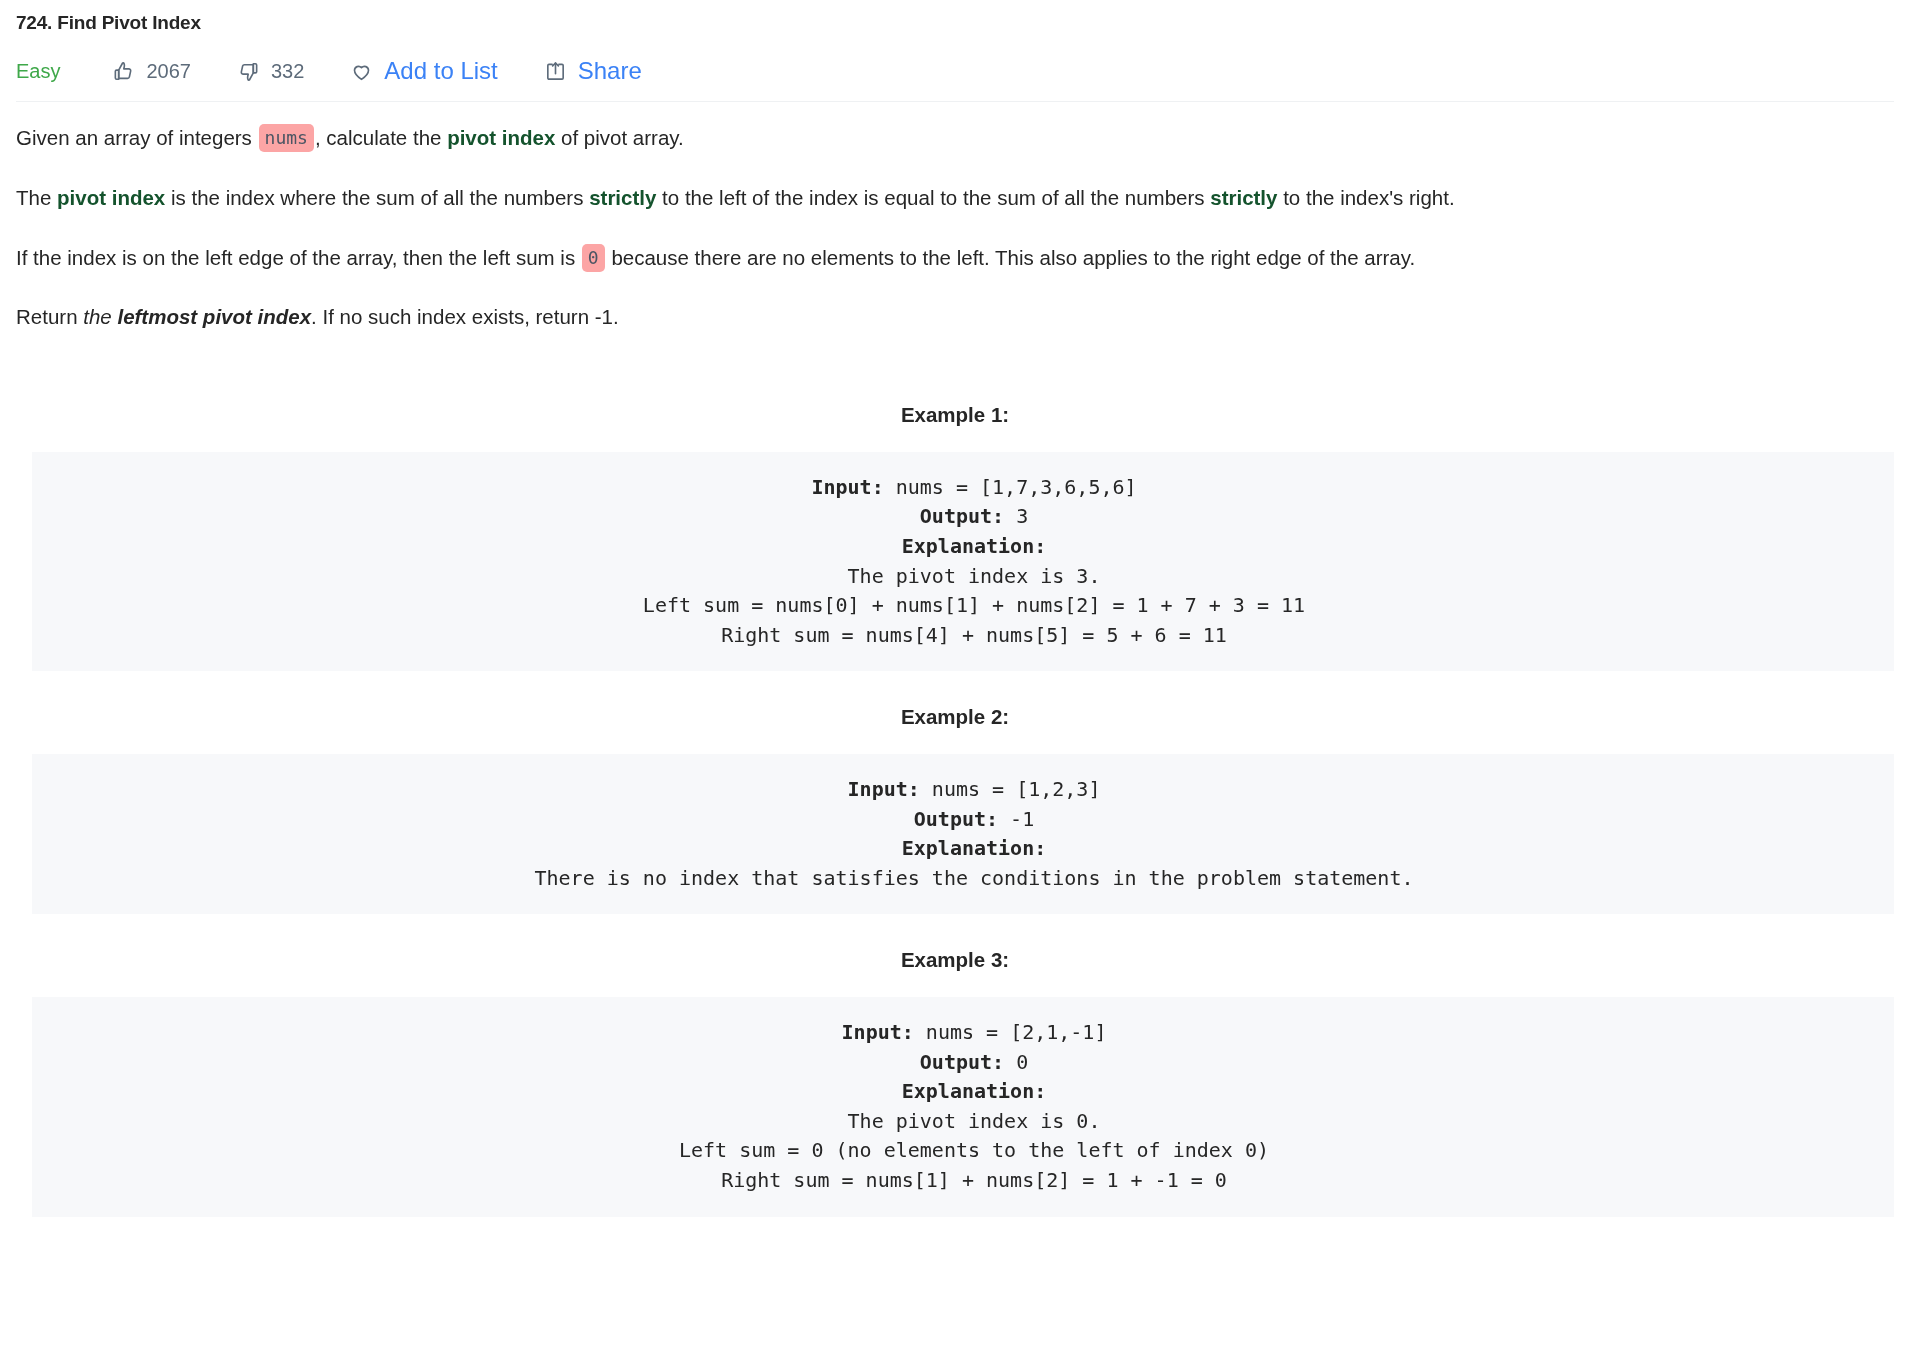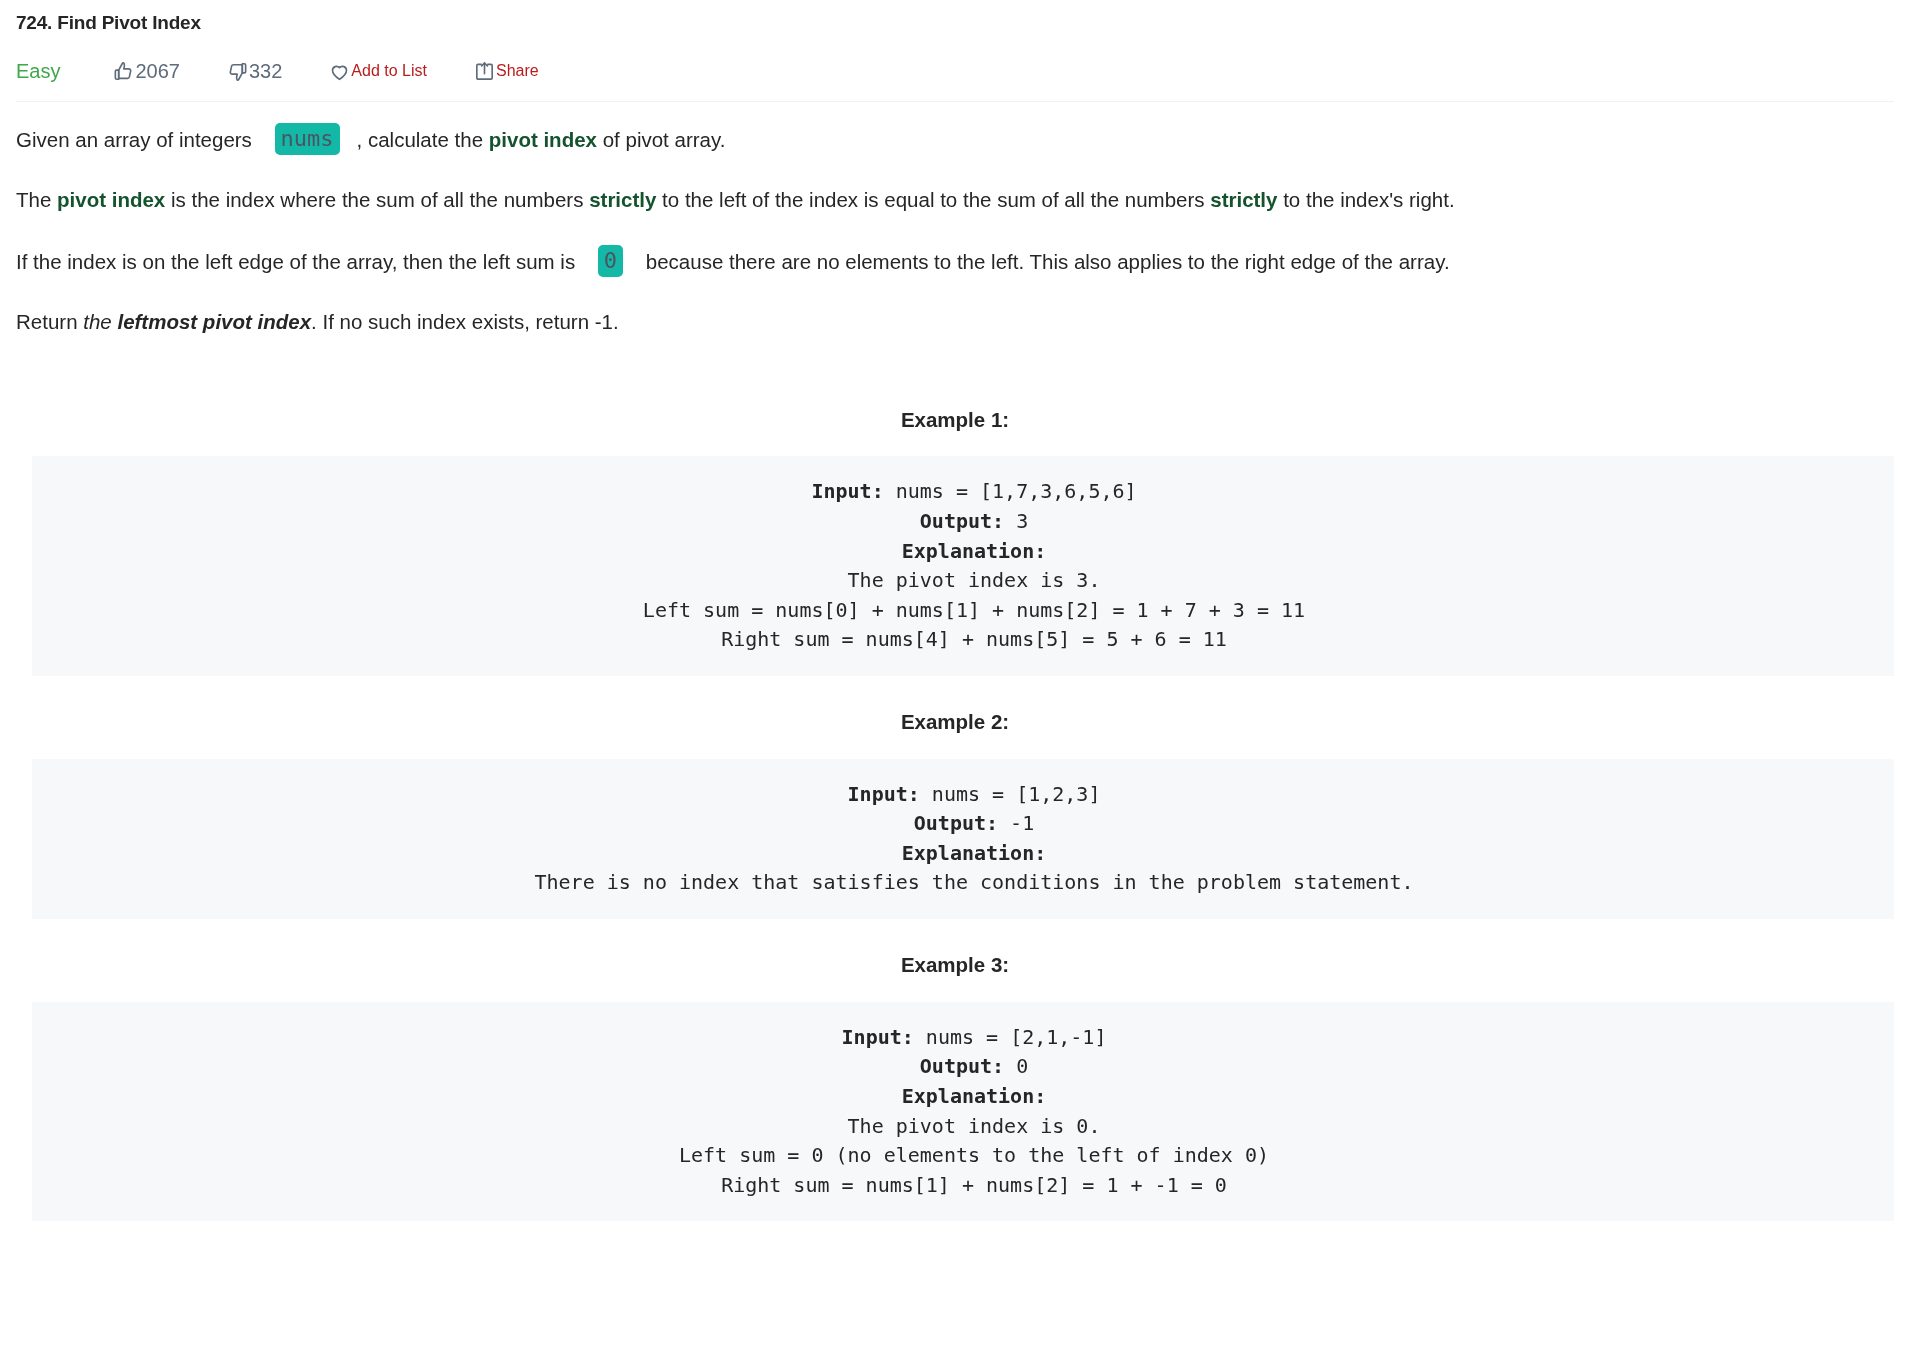--- a/index.html
+++ b/index.html
@@ -45,20 +45,21 @@
     font-size: 20px;
     font-weight: normal;
     color: #3fa84a;
     margin-right: 52px;
     line-height: 1;
     text-align: center;
   }
   .action-item {
     display: flex;
     align-items: center;
+    gap: 11px;
     color: #5d6b7a;
     font-size: 20px;
     line-height: 1;
     margin-right: 46px;
     cursor: pointer;
     user-select: none;
   }
   .action-item .icon {
     display: inline-flex;
     align-items: center;
@@ -66,22 +67,22 @@
     width: 23px;
     height: 23px;
     flex: none;
   }
   .action-item svg { display: block; }
   .count {
     color: #5d6b7a;
     font-size: 20px;
   }
   .action-label {
-    color: #b91c1c;
-    font-size: 16px;
+    color: #3b82f6;
+    font-size: 24px;
   }
 
   .divider {
     height: 1px;
     background: #eff1f3;
     width: 100%;
     margin: 7px 0 0 0;
   }
 
   
@@ -91,26 +92,26 @@
     line-height: 1.55;
     color: #262626;
   }
   .content p {
     margin: 0 0 28px 0;
   }
   .content p:last-of-type { margin-bottom: 0; }
 
   code.inline {
     font-family: "DejaVu Sans Mono", "Liberation Mono", monospace;
-    font-size: 22px;
-    background: #14b8a6;
+    font-size: 18px;
+    background: #fca5a5;
     color: #4b5563;
     border-radius: 5px;
     padding: 3px 6px 4px 6px;
-    margin: 0 17px;
+    margin: 0 1px;
     vertical-align: 1px;
     white-space: nowrap;
   }
 
   strong { font-weight: bold; color: #14532d; }
   em { font-style: italic; }
   .bolditalic { font-weight: bold; font-style: italic; }
 
   
   .example-block { margin-top: 12px; text-align: center; }

